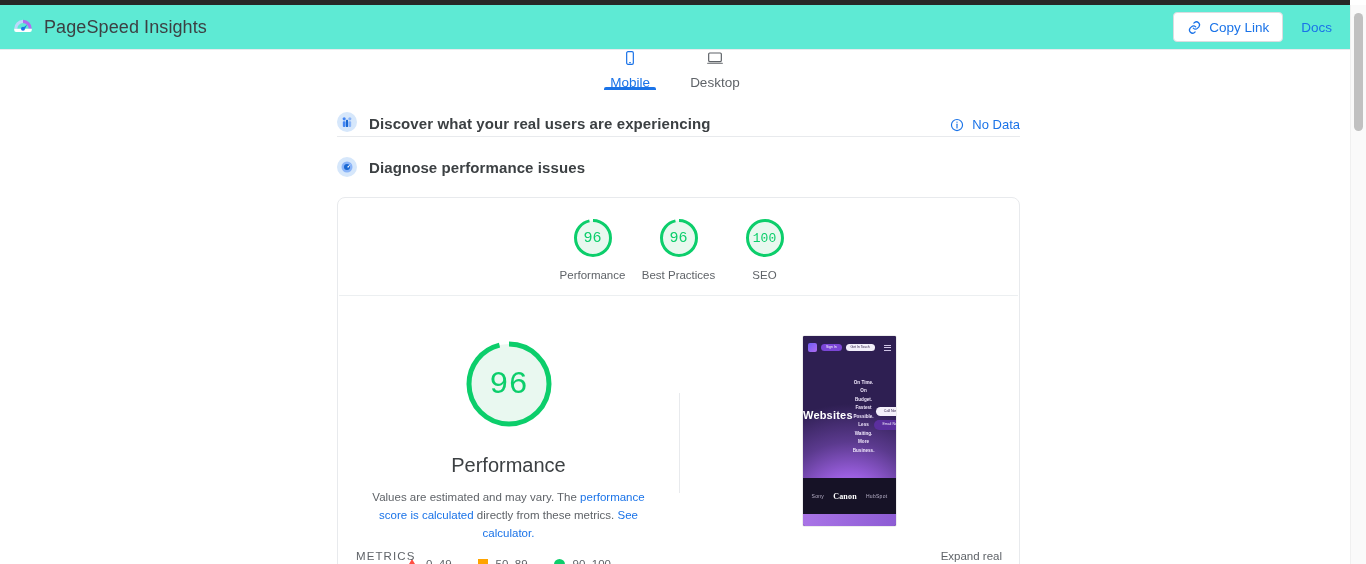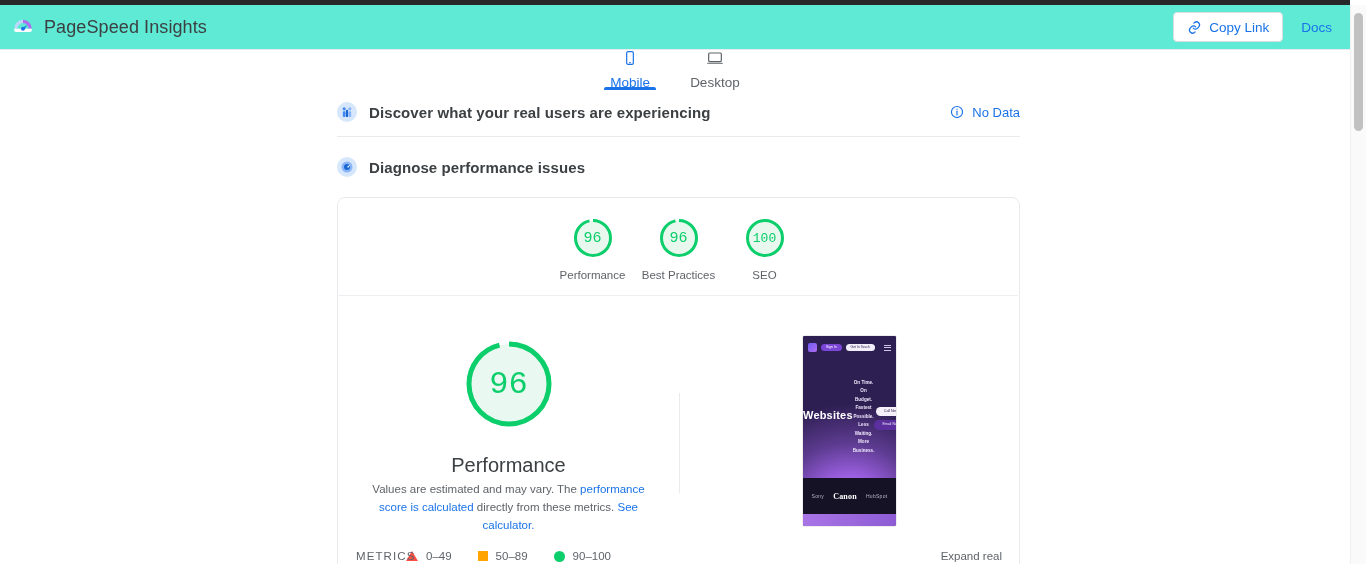--- a/index.html
+++ b/index.html
@@ -59,21 +59,21 @@
   }
   .tab-ico { width:16px; height:16px; display:block; }
 
   
   .content {
     position:absolute; top:92px; left:337px; width:683px;
   }
 
   
   .section-row {
-    display:flex; align-items:center; height:45px;
+    display:flex; align-items:flex-end; height:45px;
     padding:0 0 4px 0;
   }
   .section-row.bordered { border-bottom:1px solid #e8eaed; }
   .sec-icon {
     width:20px; height:20px; border-radius:50%;
     flex:0 0 20px; margin-right:12px; position:relative;
   }
   .sec-title { font-size:15px; color:#3c4043; font-weight:700; letter-spacing:.1px; }
   .sec-right { margin-left:auto; display:flex; align-items:center; gap:8px; }
   .nodata-ico { width:14px; height:14px; }
@@ -114,21 +114,21 @@
   }
   .right-pane { flex:1; display:flex; align-items:flex-start; justify-content:center; padding-top:40px; }
 
   .big-gauge { width:96px; height:96px; position:relative; }
   .big-gauge .num {
     position:absolute; inset:0; display:flex; align-items:center; justify-content:center;
     font-size:32px; color:#0cce6b; font-family:"Liberation Mono","DejaVu Sans Mono",monospace;
   }
   .perf-title { margin-top:22px; font-size:20px; color:#3c4043; }
   .perf-desc {
-    margin-top:4px; width:290px; text-align:center;
+    margin-top:12px; width:290px; text-align:center;
     font-size:11.5px; line-height:1.55; color:#5f6368;
   }
   .perf-desc a { color:#1a73e8; text-decoration:none; cursor:pointer; }
   .legend { margin-top:16px; display:flex; align-items:center; gap:26px; }
   .legend-item { display:flex; align-items:center; gap:8px; font-size:11.5px; color:#5f6368; }
   .lg-tri {
     width:0;height:0;border-left:6px solid transparent;border-right:6px solid transparent;
     border-bottom:10px solid #ff4e42;
   }
   .lg-sq { width:10px;height:10px;background:#ffa400; }

